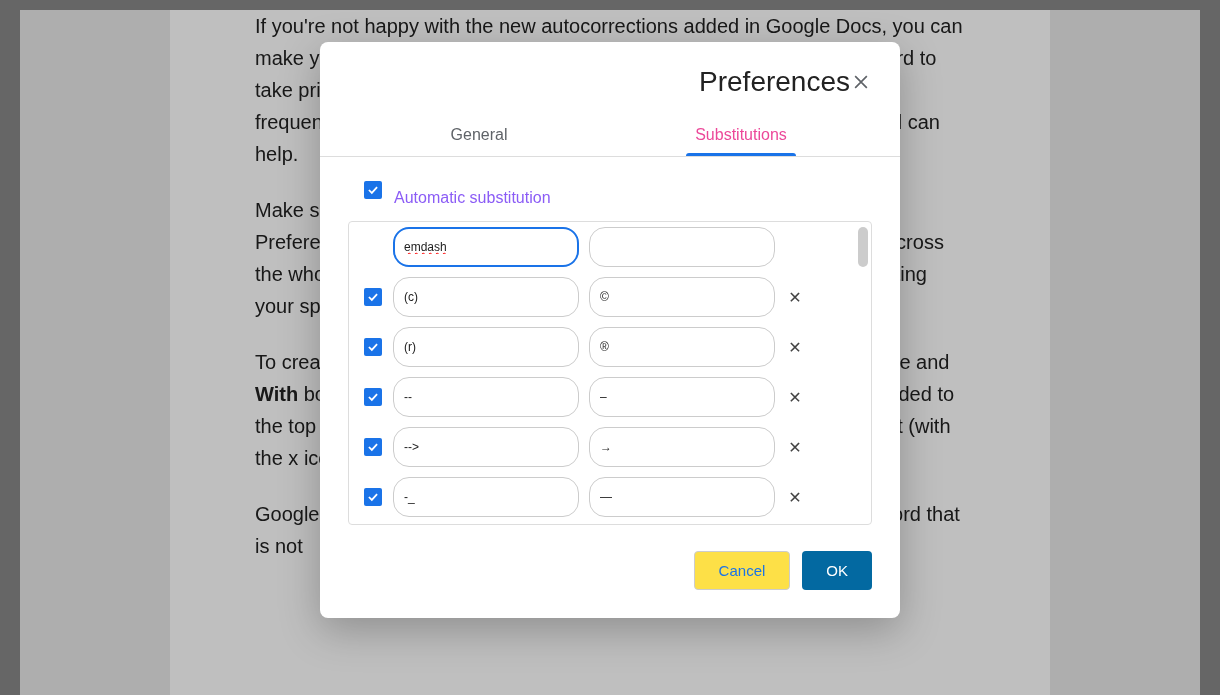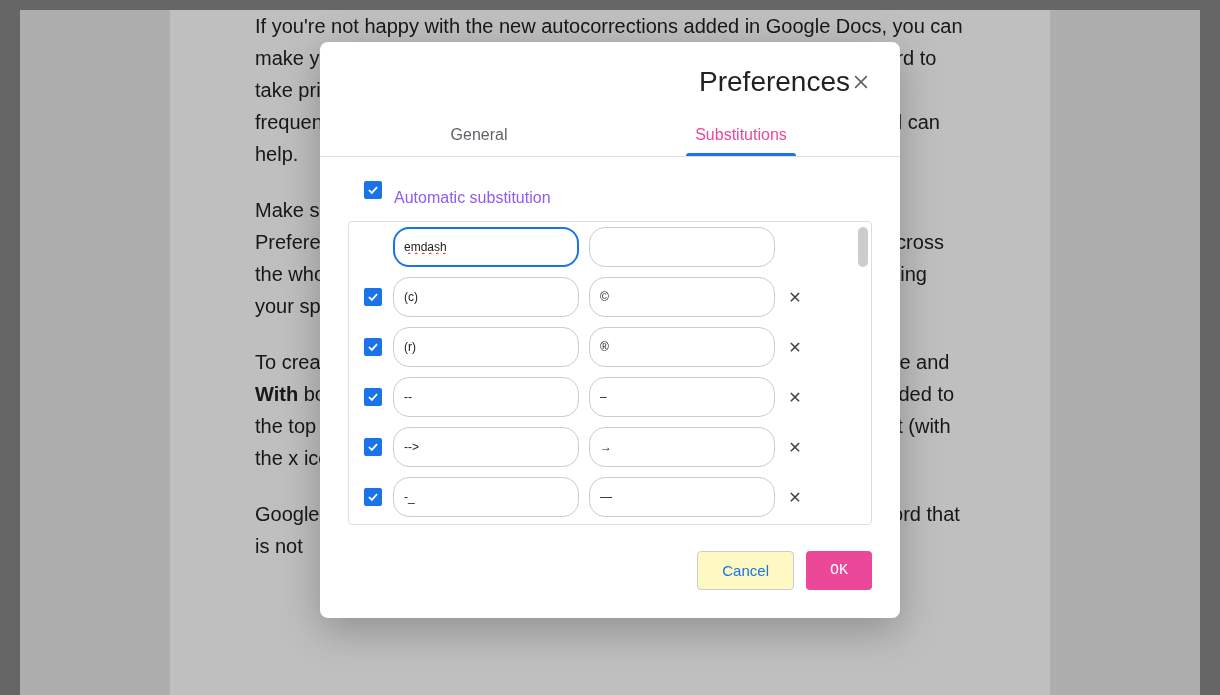--- a/index.html
+++ b/index.html
@@ -217,29 +217,28 @@
       padding: 26px 28px 28px 28px;
     }
     .btn {
       padding: 10px 24px;
       border-radius: 4px;
       font-size: 15px;
       cursor: pointer;
       font-family: Arial, sans-serif;
     }
     .btn-cancel {
-      background: #fef9c3;
+      background: #fde047;
       border: 1px solid #ccc;
       color: #1a73e8;
     }
     .btn-ok {
-      background: #ec4899;
+      background: #0369a1;
       border: none;
       color: #fff;
-      font-family: Liberation Mono, monospace;
     }
   </style>
 </head>
 <body>
 
 <div class="page-bg">
   <div class="doc-section doc-text">
     <p>If you're not happy with the new autocorrections added in Google Docs, you can make your own customizations and additions. If you want a particular word to take priority on of letters to be replaced by a special character or have a frequently typed phrase on the web, choosing the right words beforehand can help.</p>
     <p>Make sure you're in Google Docs on the web and head to Tools then Preferences. The autocorrect options at the top apply to general words across the whole document. If you don't want Google Docs automatically correcting your spelling, you can click the small x icons on the right of each entry.</p>
     <p>

